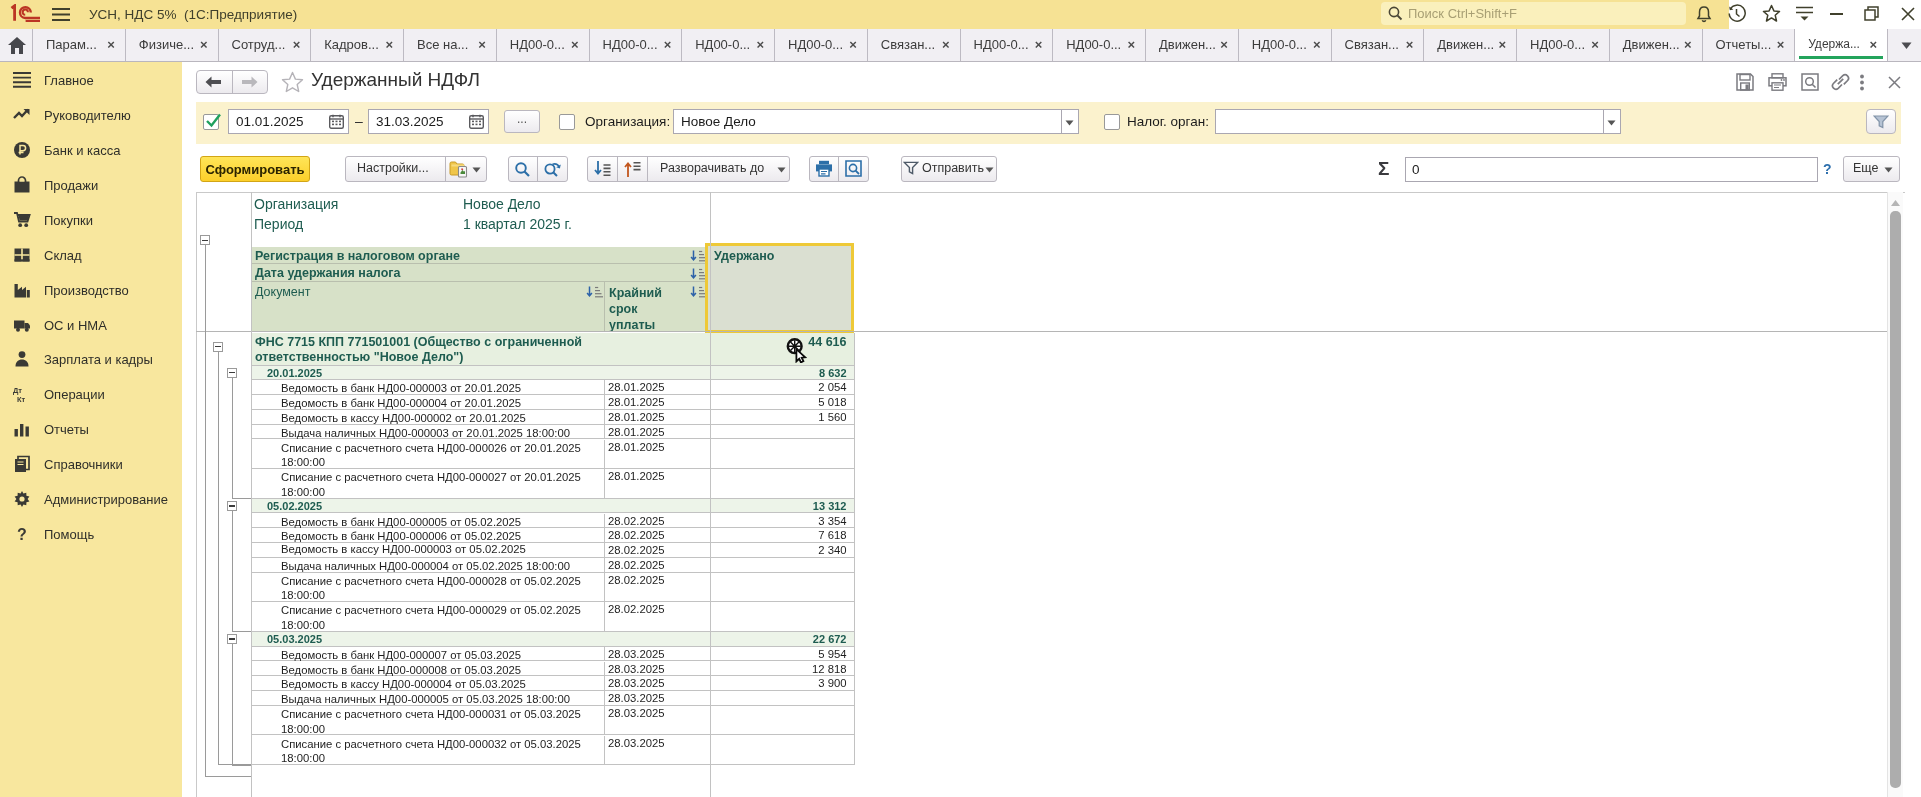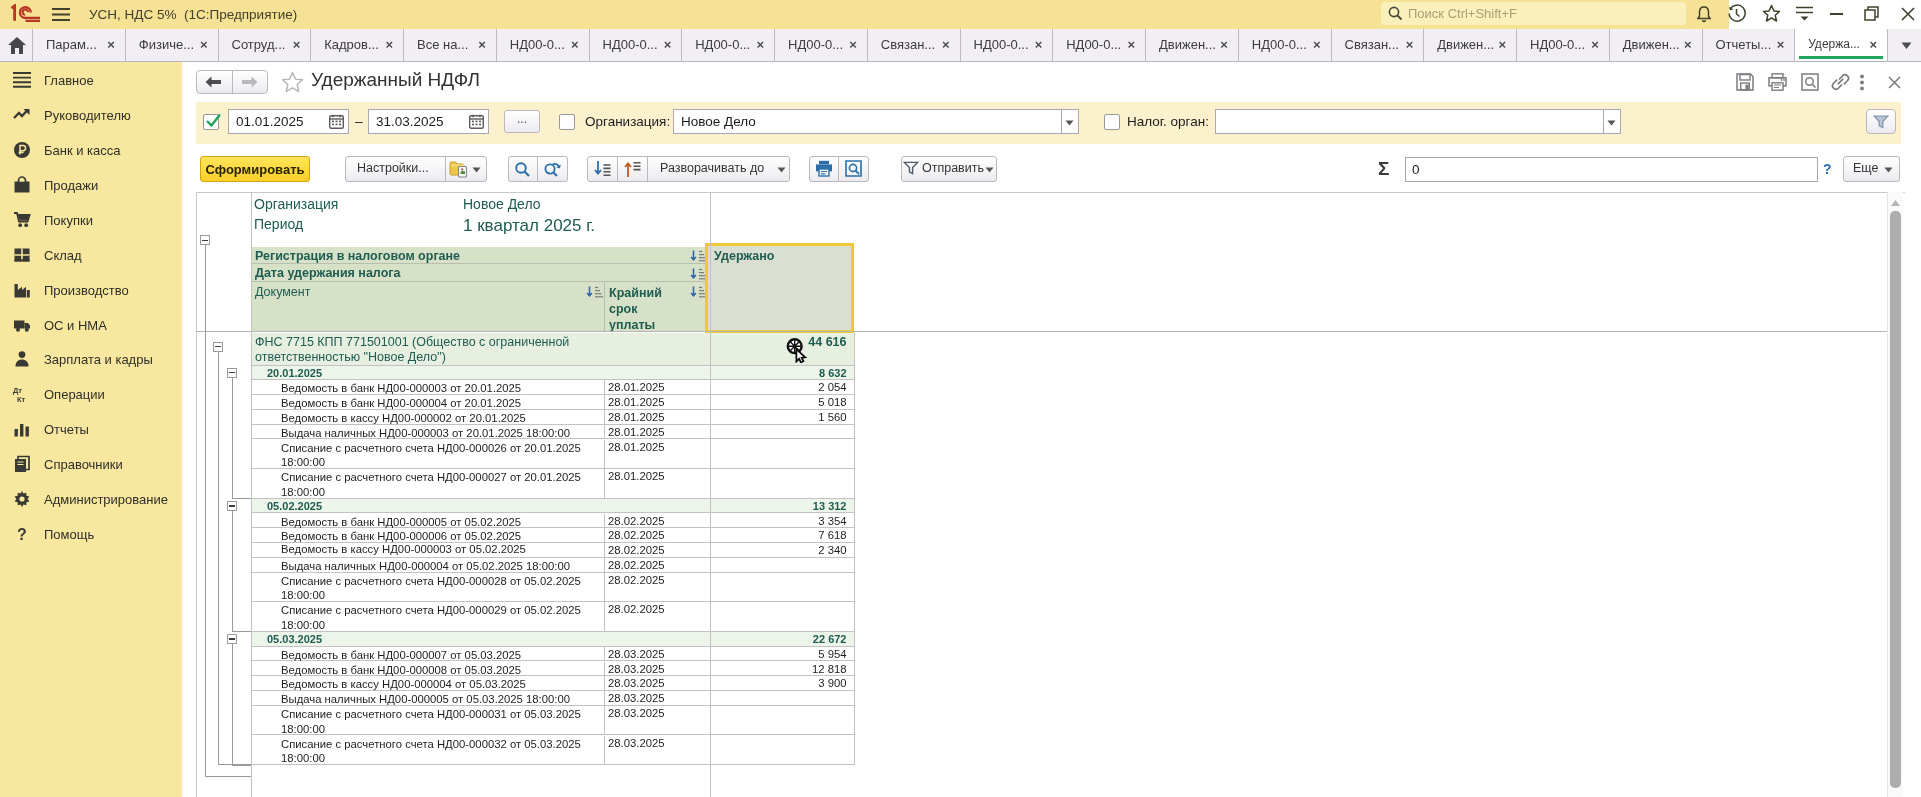--- a/index.html
+++ b/index.html
@@ -434,21 +434,21 @@
 <div class="btn" style="left:1843px;top:156px;width:57px;height:26px"></div>
 <div class="ab" style="left:1853px;top:156px;height:26px;line-height:25px;font-size:12.5px;color:#333">Еще</div>
 <svg class="ab" style="left:1884px;top:167px" width="9" height="6" viewBox="0 0 9 6">
     <path d="M0.5 0.5 L8.5 0.5 L4.5 5.5 Z" fill="#555"></path>
   </svg>
 <div class="ab" style="left:196px;top:192px;width:1709px;height:1px;background:#c9c9c9"></div>
 <div class="ab" style="left:196px;top:192px;width:1px;height:605px;background:#c9c9c9"></div>
 <div class="ab" style="left:254px;top:196px;font-size:14px;color:#1e5c50">Организация</div>
 <div class="ab" style="left:463px;top:196px;font-size:14px;color:#1e5c50">Новое Дело</div>
 <div class="ab" style="left:254px;top:216px;font-size:14px;color:#1e5c50">Период</div>
-<div class="ab" style="left:463px;top:216px;font-size:17px;color:#1e5c50">1 квартал 2025 г.</div>
+<div class="ab" style="left:463px;top:216px;font-size:14px;color:#1e5c50">1 квартал 2025 г.</div>
 <div class="ab" style="left:250.5px;top:246.5px;width:459px;height:17.5px;background:#d7e1c8;border-bottom:1px solid #b9bfae"></div>
 <div class="ab" style="left:250.5px;top:264px;width:459px;height:18px;background:#d7e1c8;border-bottom:1px solid #b9bfae"></div>
 <div class="ab" style="left:250.5px;top:282px;width:353.5px;height:48.5px;background:#d7e1c8"></div>
 <div class="ab" style="left:604px;top:282px;width:105.5px;height:48.5px;background:#d7e1c8;border-left:1px solid #b9bfae"></div>
 <div class="ab" style="left:255px;top:248.5px;font-size:12.5px;font-weight:bold;color:#1e5c50">Регистрация в налоговом органе</div>
 <div class="ab" style="left:255px;top:266px;font-size:12.5px;font-weight:bold;color:#1e5c50">Дата удержания налога</div>
 <div class="ab" style="left:255px;top:284.5px;font-size:12.5px;font-weight:normal;color:#1e5c50">Документ</div>
 <div class="ab" style="left:609px;top:284.5px;width:58px;font-size:12.5px;font-weight:bold;color:#1e5c50;line-height:16px">Крайний срок уплаты</div>
 <svg class="ab" style="left:690.0px;top:250.0px" width="17" height="12" viewBox="0 0 17 12">
 <path d="M3.5 0.5 L3.5 9.5 M1.1 7 L3.5 9.9 L5.9 7" fill="none" stroke="#2d62a8" stroke-width="1.5"></path>
@@ -476,21 +476,21 @@
 <path d="M9 1.5 h3.2" stroke="#7a7a7a" stroke-width="1.2"></path>
 <path d="M9 4.6 h5" stroke="#7a7a7a" stroke-width="1.2"></path>
 <path d="M9 7.7 h6.5" stroke="#7a7a7a" stroke-width="1.2"></path>
 <path d="M9 10.8 h8" stroke="#7a7a7a" stroke-width="1.2"></path>
   </svg>
 <div class="ab" style="left:705px;top:243px;width:149px;height:90px;border:3px solid #eec937;background:#dadfd1"></div>
 <div class="ab" style="left:714px;top:248.5px;font-size:12.5px;font-weight:bold;color:#1e5c50">Удержано</div>
 <div class="ab" style="left:196px;top:330.5px;width:1691px;height:1px;background:#b5b5b5"></div>
 <div class="ab" style="left:250.5px;top:332.5px;width:459px;height:33.0px;background:#e7f0e0;border-bottom:1px solid #c2c2c2"></div>
 <div class="ab" style="left:709.5px;top:332.5px;width:144px;height:33.0px;background:#e7f0e0;border-bottom:1px solid #c2c2c2"></div>
-<div class="ab" style="left:255px;top:334.5px;font-size:12.5px;font-weight:normal;color:#1e5c50;line-height:15.5px;white-space:pre-line">ФНС 7715 КПП 771501001 (Общество с ограниченной
+<div class="ab" style="left:255px;top:334.5px;font-size:12.5px;font-weight:bold;color:#1e5c50;line-height:15.5px;white-space:pre-line">ФНС 7715 КПП 771501001 (Общество с ограниченной
 ответственностью "Новое Дело")</div>
 <div class="ab" style="left:708.5px;top:334.5px;width:138px;text-align:right;font-size:12.5px;font-weight:bold;color:#1e5c50">44 616</div>
 <div class="ab" style="left:250.5px;top:365.5px;width:459px;height:14.8px;background:#edf4e9;border-bottom:1px solid #c2c2c2"></div>
 <div class="ab" style="left:709.5px;top:365.5px;width:144px;height:14.8px;background:#edf4e9;border-bottom:1px solid #c2c2c2"></div>
 <div class="ab" style="left:267px;top:366.5px;font-size:11px;font-weight:bold;color:#1e5c50">20.01.2025</div>
 <div class="ab" style="left:708.5px;top:367.0px;width:138px;text-align:right;font-size:11px;font-weight:bold;color:#1e5c50">8 632</div>
 <div class="ab" style="left:250.5px;top:380.3px;width:353.5px;height:14.8px;border-bottom:1px solid #c2c2c2"></div>
 <div class="ab" style="left:604.0px;top:380.3px;width:105.5px;height:14.8px;border-left:1px solid #c2c2c2;border-bottom:1px solid #c2c2c2"></div>
 <div class="ab" style="left:709.5px;top:380.3px;width:144px;height:14.8px;border-bottom:1px solid #c2c2c2"></div>
 <div class="ab" style="left:281px;top:381.3px;font-size:11.3px;color:#1e1e1e;line-height:14.8px;white-space:pre-line">Ведомость в банк НД00-000003 от 20.01.2025</div>

